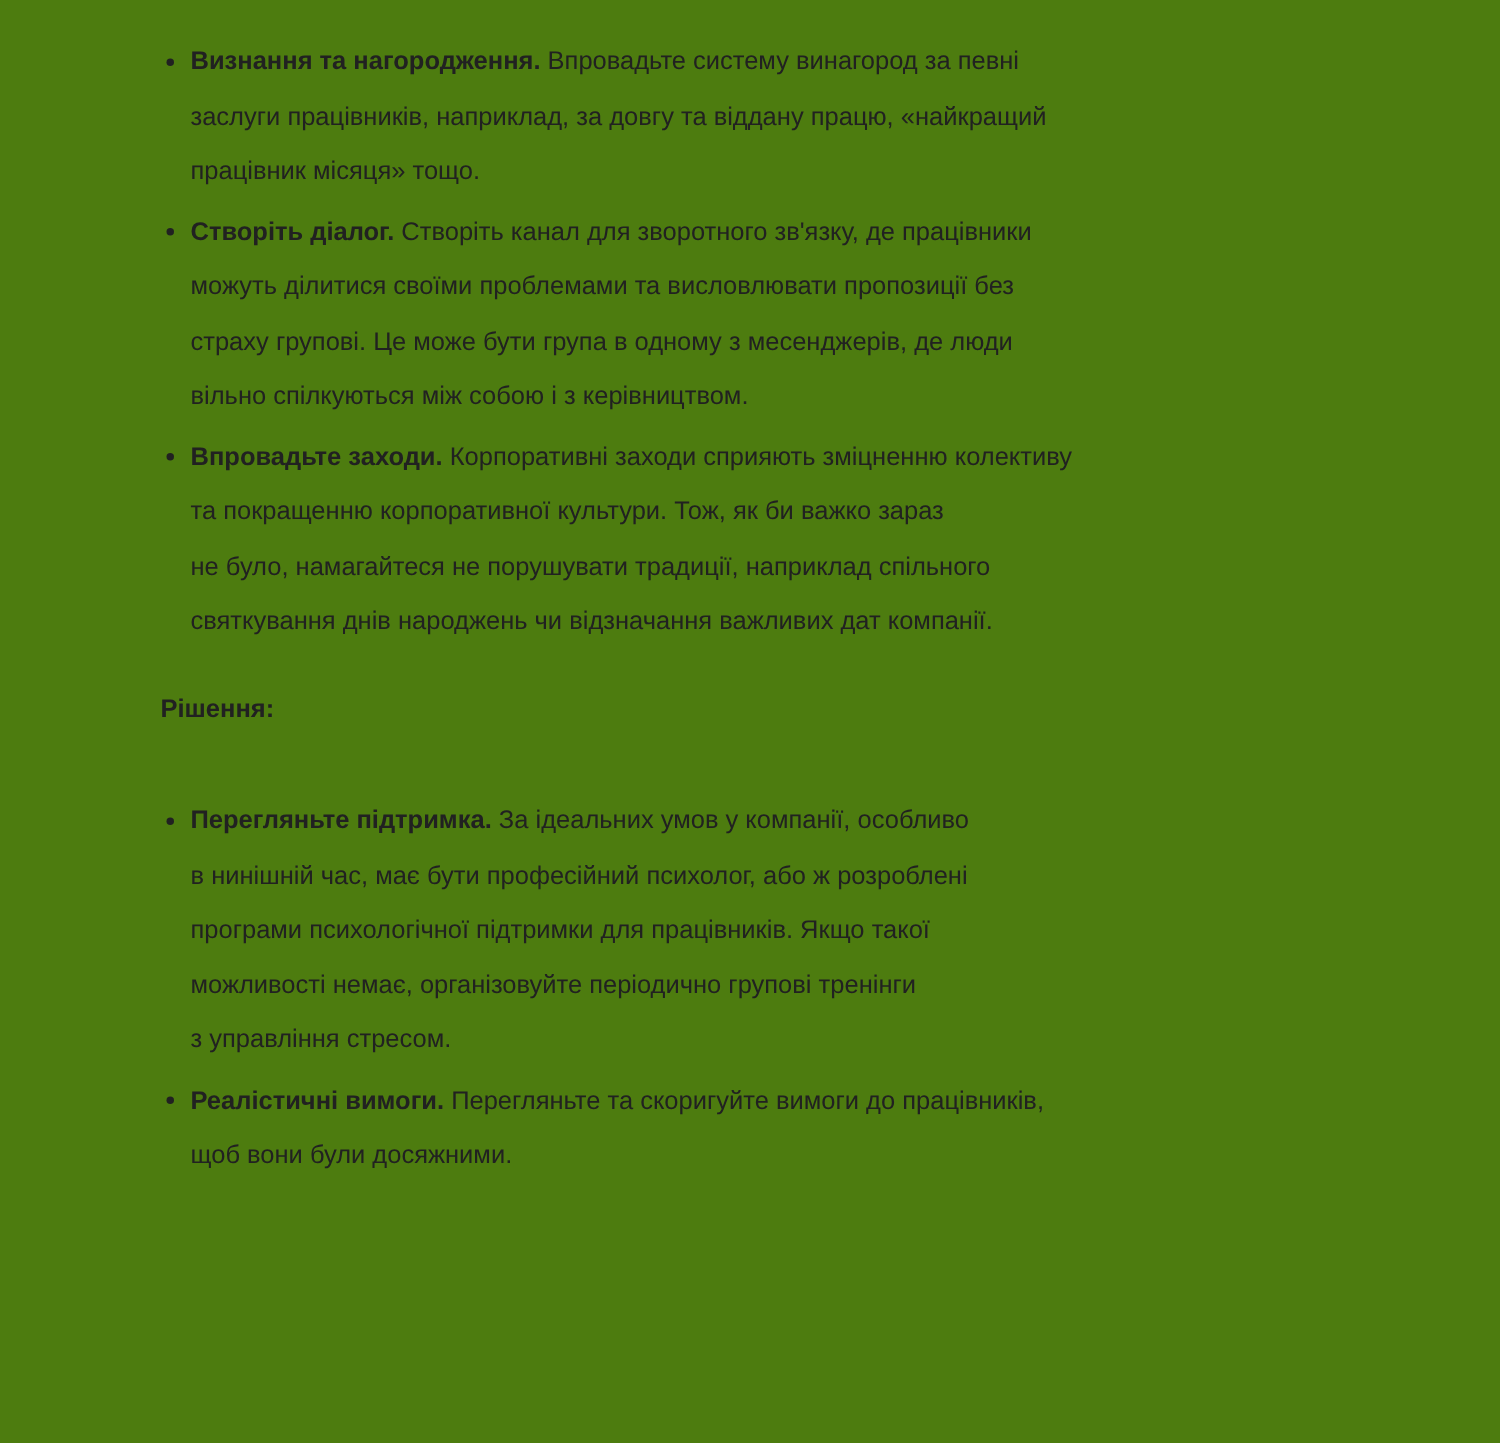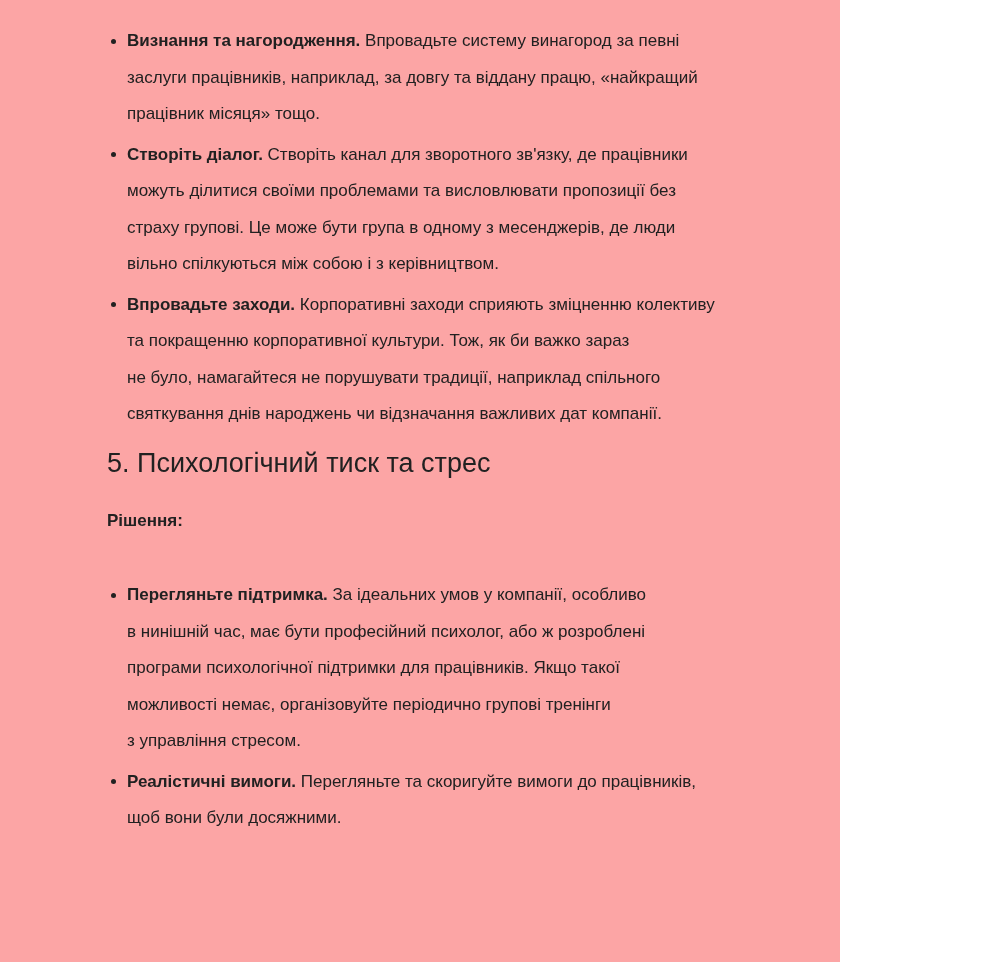--- a/index.html
+++ b/index.html
@@ -1,20 +1,20 @@
 <!DOCTYPE html>
 <html><head>
 <meta charset="utf-8">
 <style>
   html, body { margin: 0; padding: 0; }
   .page {
     position: relative;
-    width: 840px;
+    width: 1000px;
     height: 962px;
-    background: #fca5a5;
+    background: #4d7c0f;
     overflow: hidden;
     font-family: "Liberation Sans", "DejaVu Sans", sans-serif;
     color: #212121;
   }
   .content {
     padding-left: 107px;
     width: 860px;
     font-size: 17px;
     line-height: 36.5px;
   }
@@ -79,21 +79,20 @@
         </li>
       <li>
           <span class="dot"></span>
           <p class="li-text"><strong class="lead">Впровадьте заходи.</strong><span> Корпоративні заходи сприяють зміцненню колективу
 та покращенню корпоративної культури. Тож, як би важко зараз
 не було, намагайтеся не порушувати традиції, наприклад спільного
 святкування днів народжень чи відзначання важливих дат компанії.</span></p>
         </li>
     </ul>
 
-    <h2 class="section-heading">5. Психологічний тиск та стрес</h2>
 
 
     <p class="para solution-label">Рішення:</p>
 
     <ul class="bullets solutions">
       <li>
           <span class="dot"></span>
           <p class="li-text"><strong class="lead">Перегляньте підтримка.</strong><span> За ідеальних умов у компанії, особливо
 в нинішній час, має бути професійний психолог, або ж розроблені
 програми психологічної підтримки для працівників. Якщо такої

